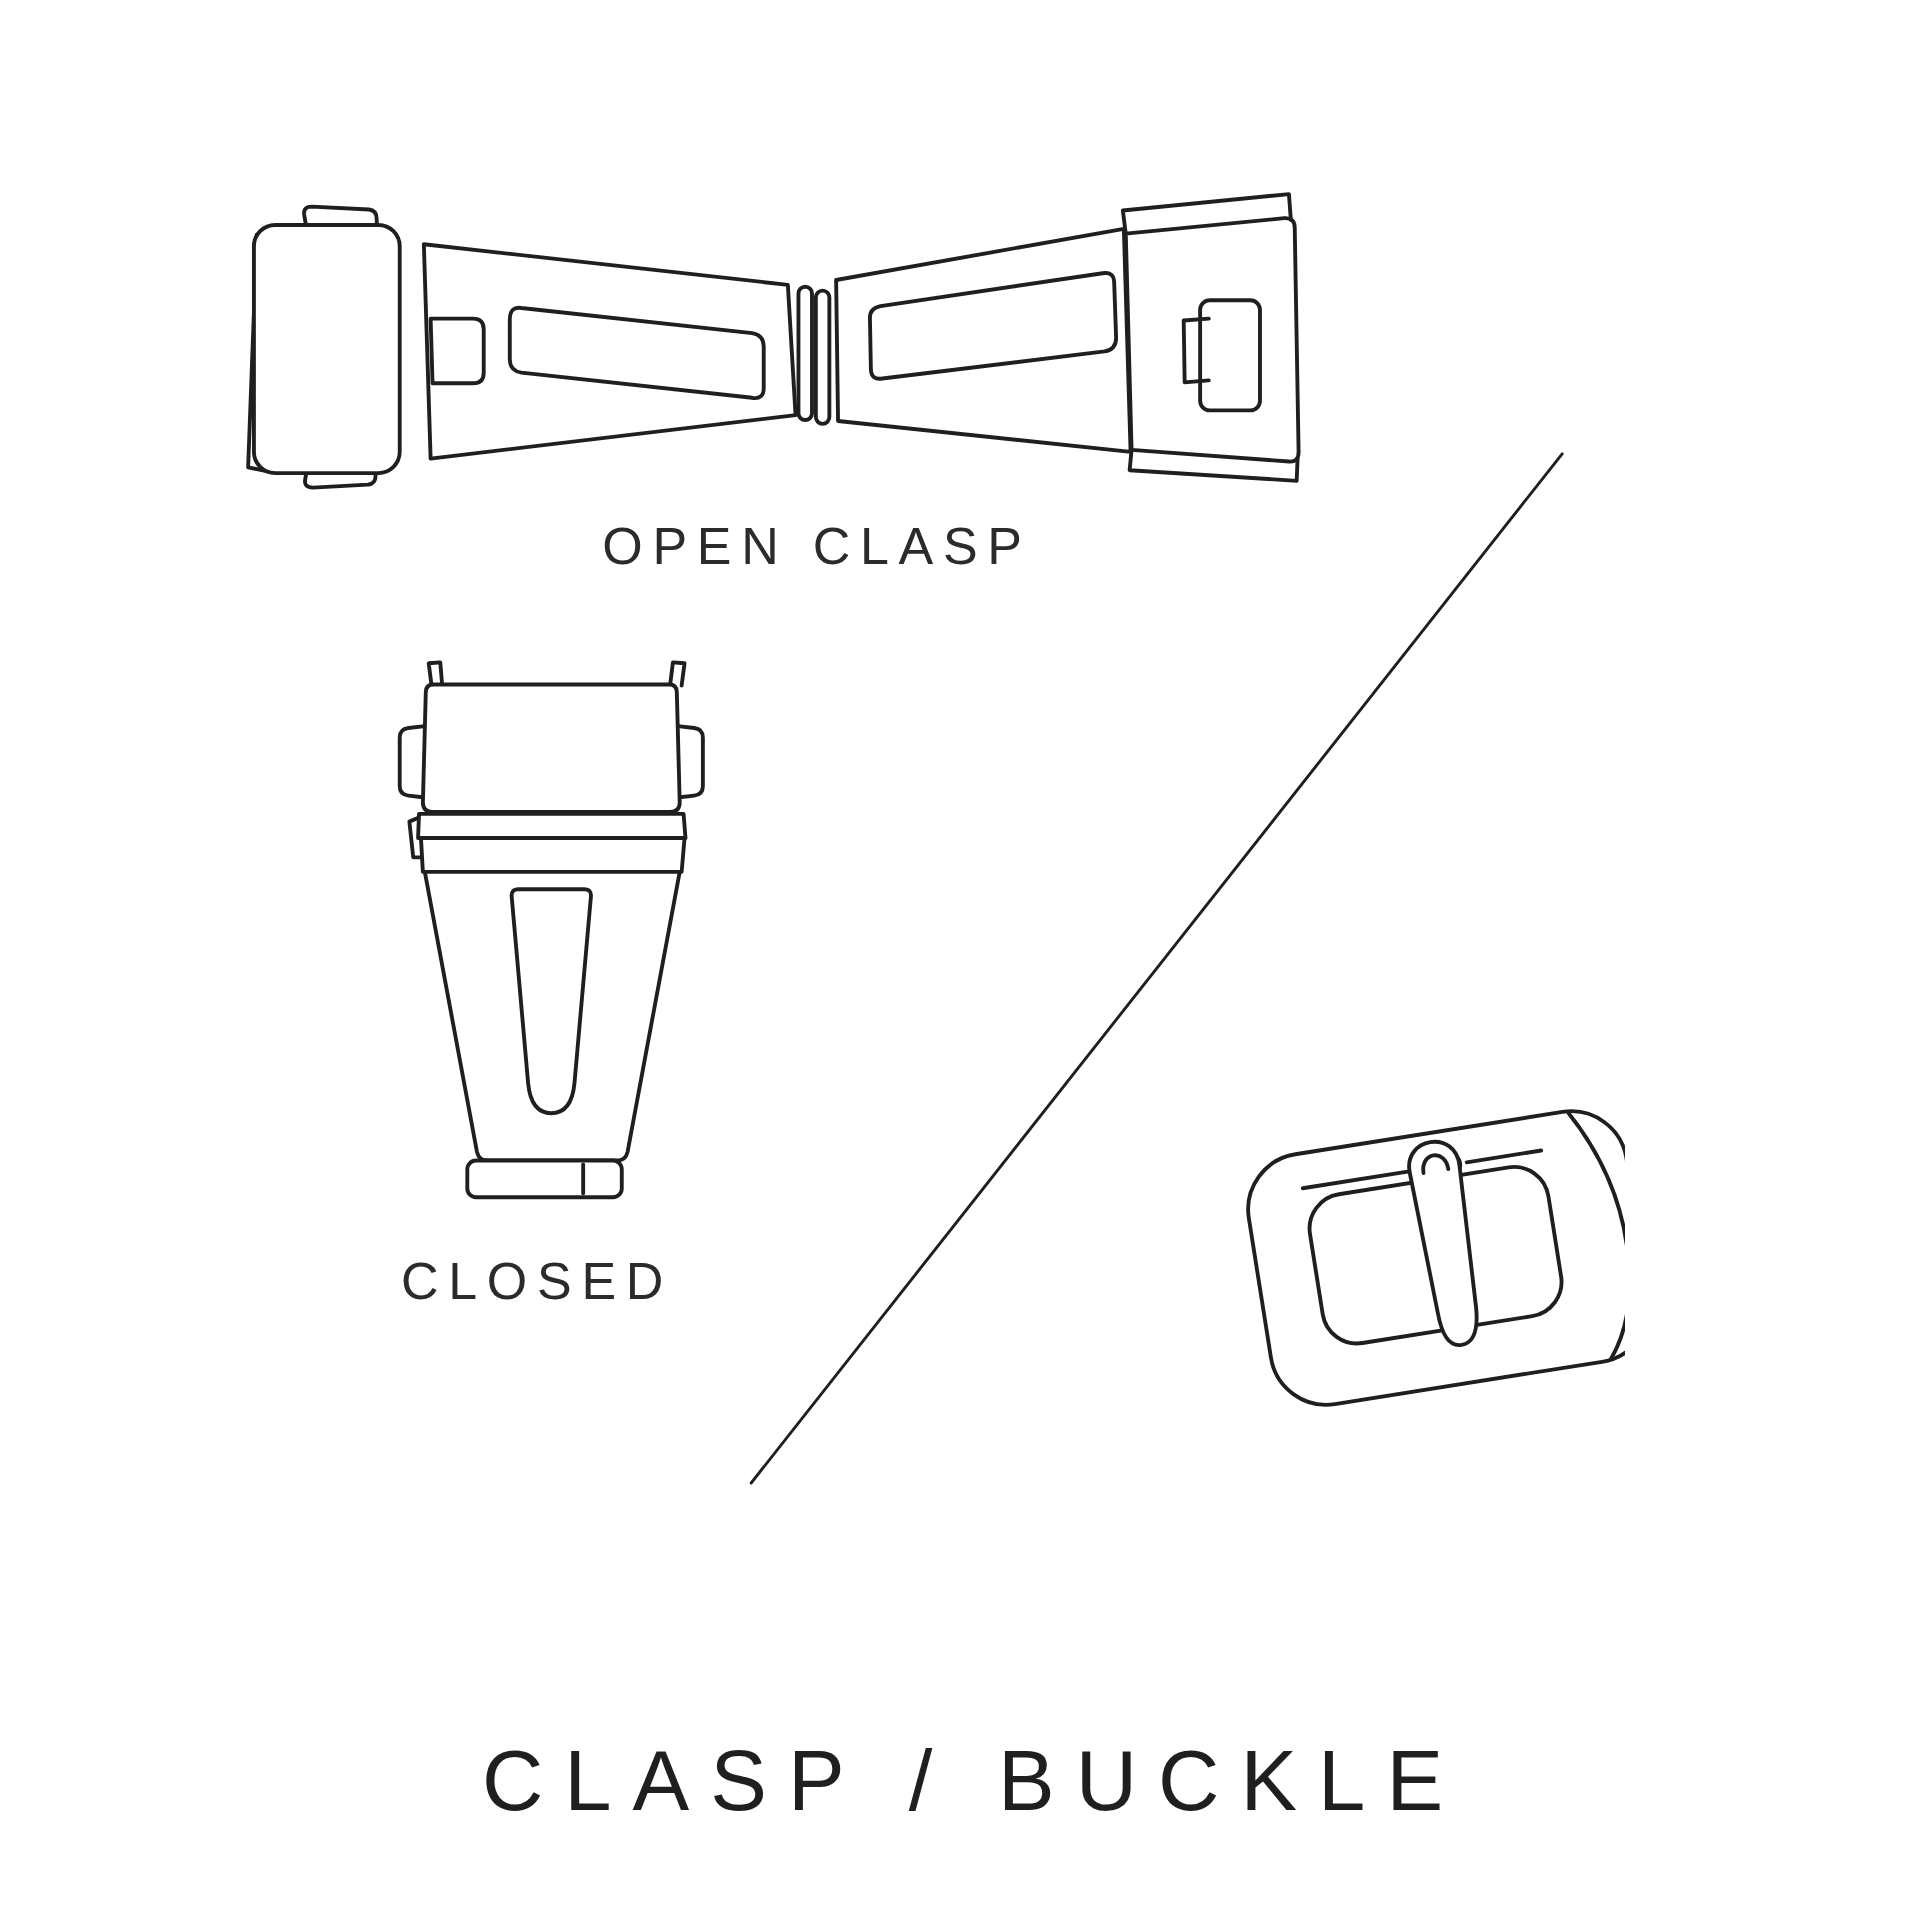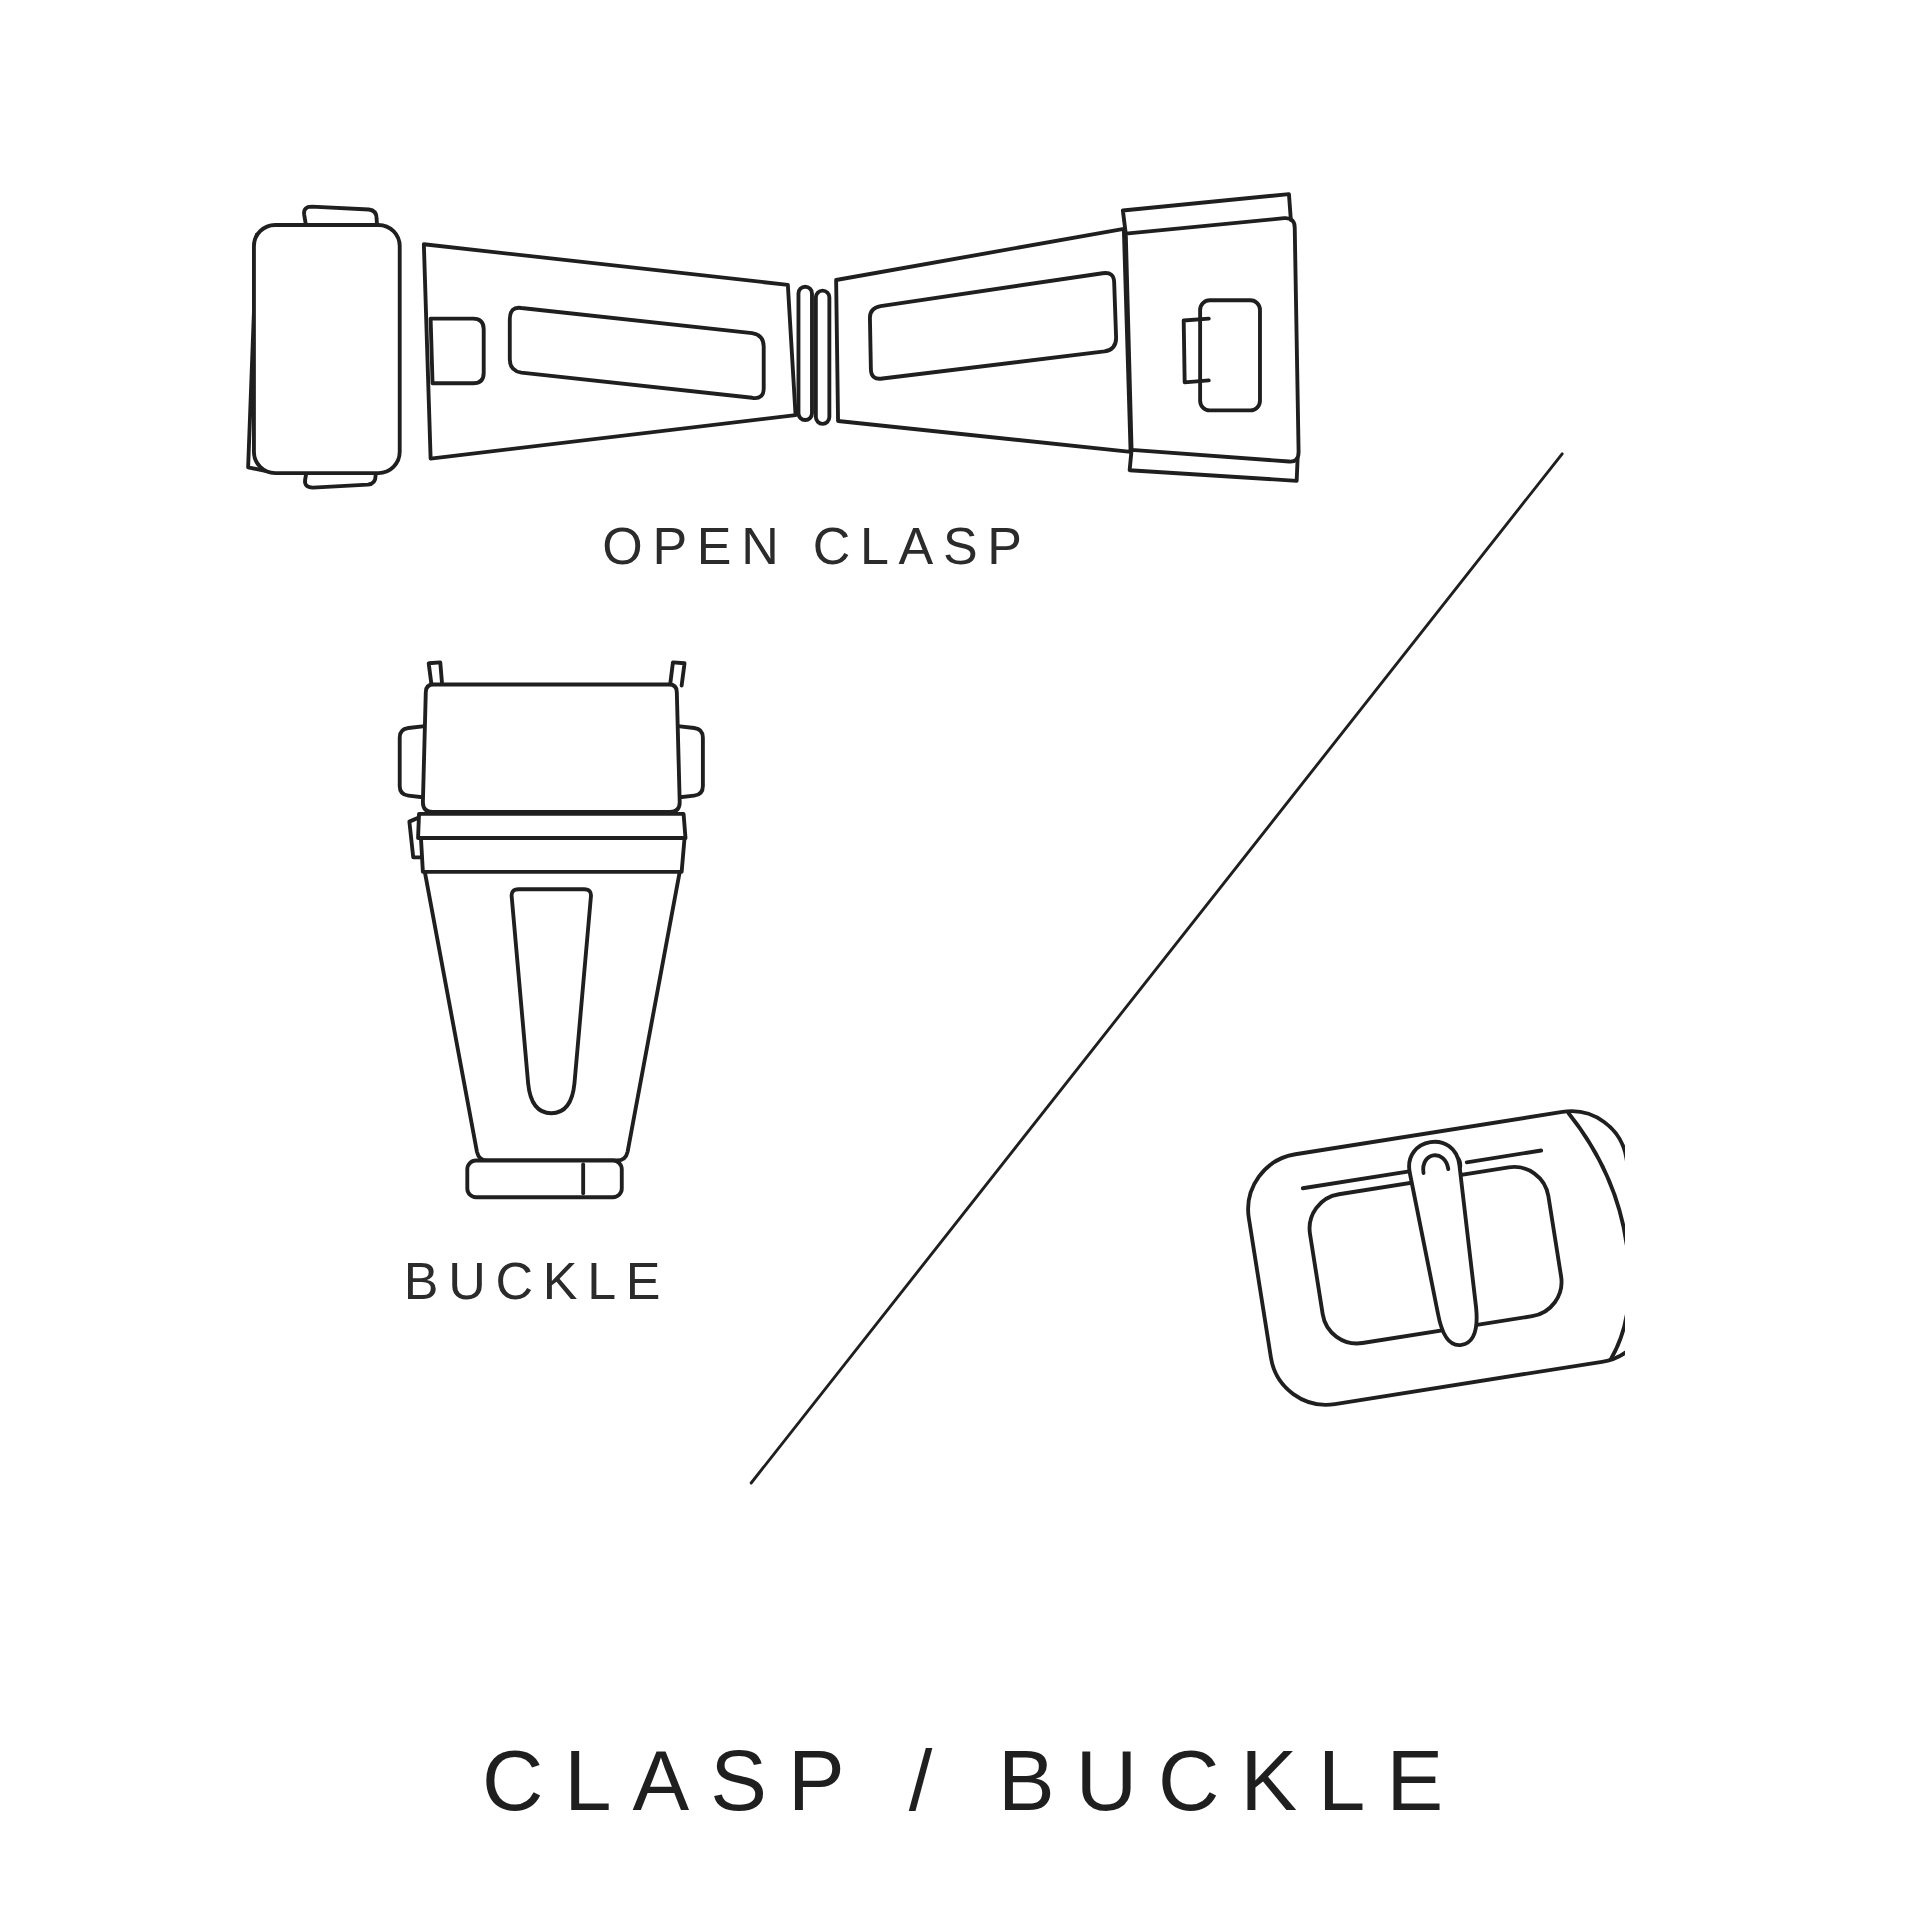--- a/index.html
+++ b/index.html
@@ -118,18 +118,18 @@
       <line x1="34" y1="-92" x2="112" y2="-92"></line>
       <circle fill="none" cx="16" cy="-92" r="11"></circle>
 
       <path fill="#ffffff" d="M-26 -90 C -28 -128 28 -128 26 -90 L 20 58 Q 18 94 -1 94 Q -19 94 -20 58 Z"></path>
       <path fill="none" d="M-12 -88 C -12 -110 14 -110 14 -88"></path>
     </g>
   </svg>
 
   <div class="label" style="left:817px; top:516px;">OPEN CLASP</div>
 
-  <div class="label" style="left:537px; top:1251px;">BUCKLE</div>
+  <div class="label" style="left:537px; top:1251px;">CLOSED</div>
 
   <div class="title" style="left:973px; top:1732px;">CLASP / BUCKLE</div>
 
 </div>
 
 
 </body></html>

